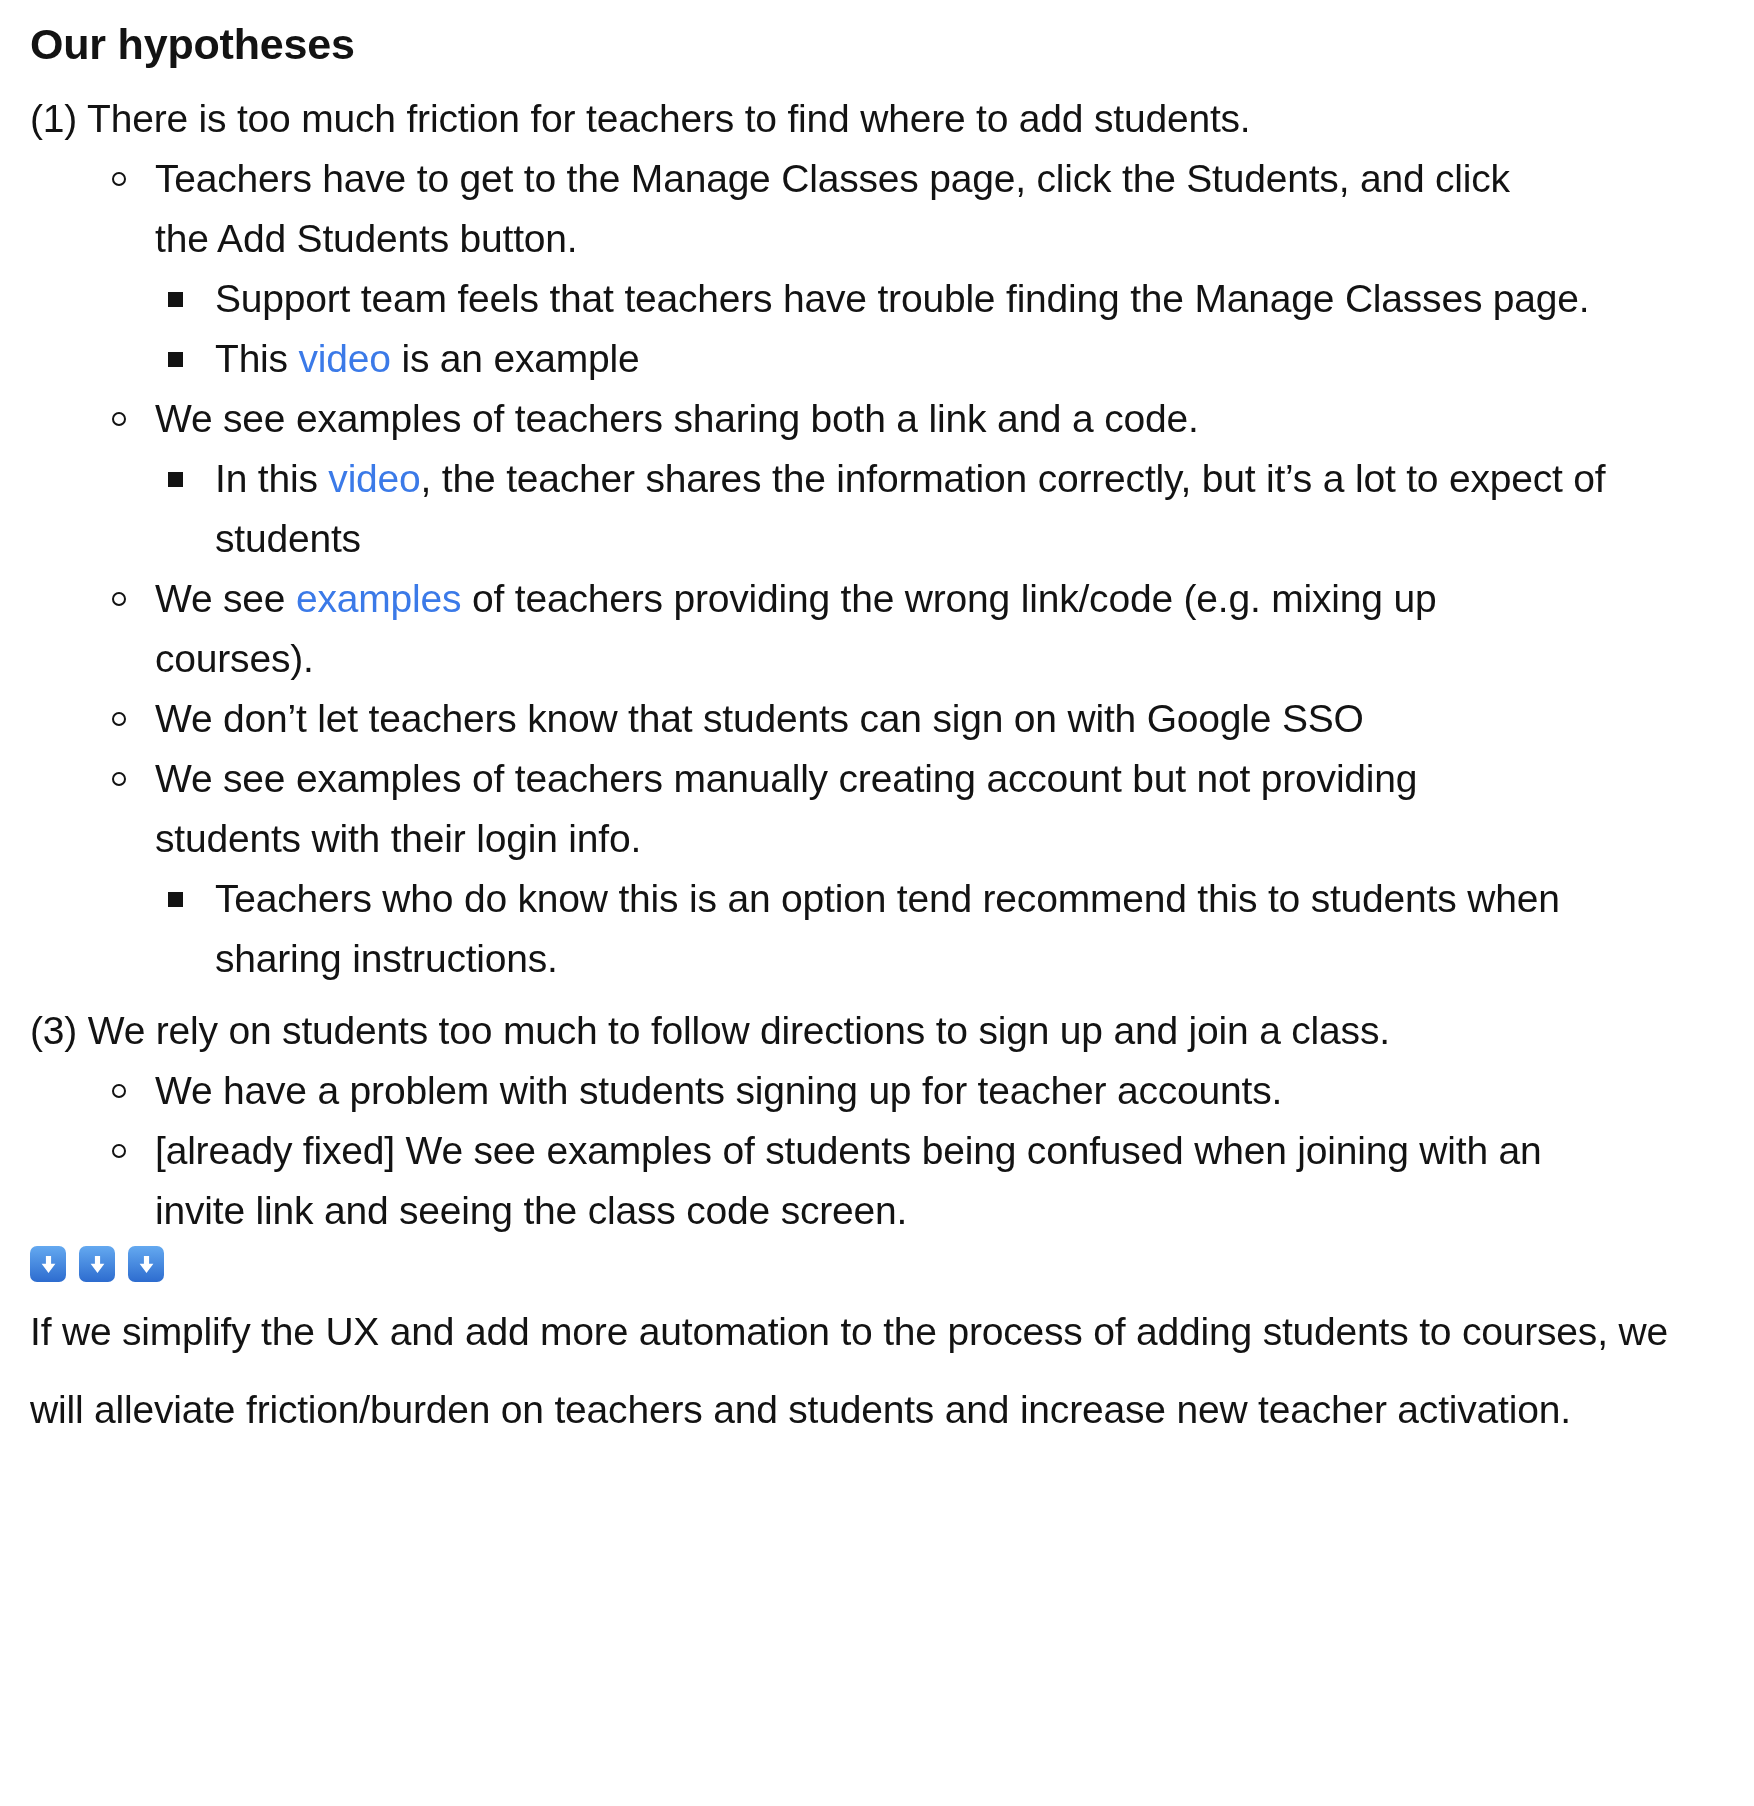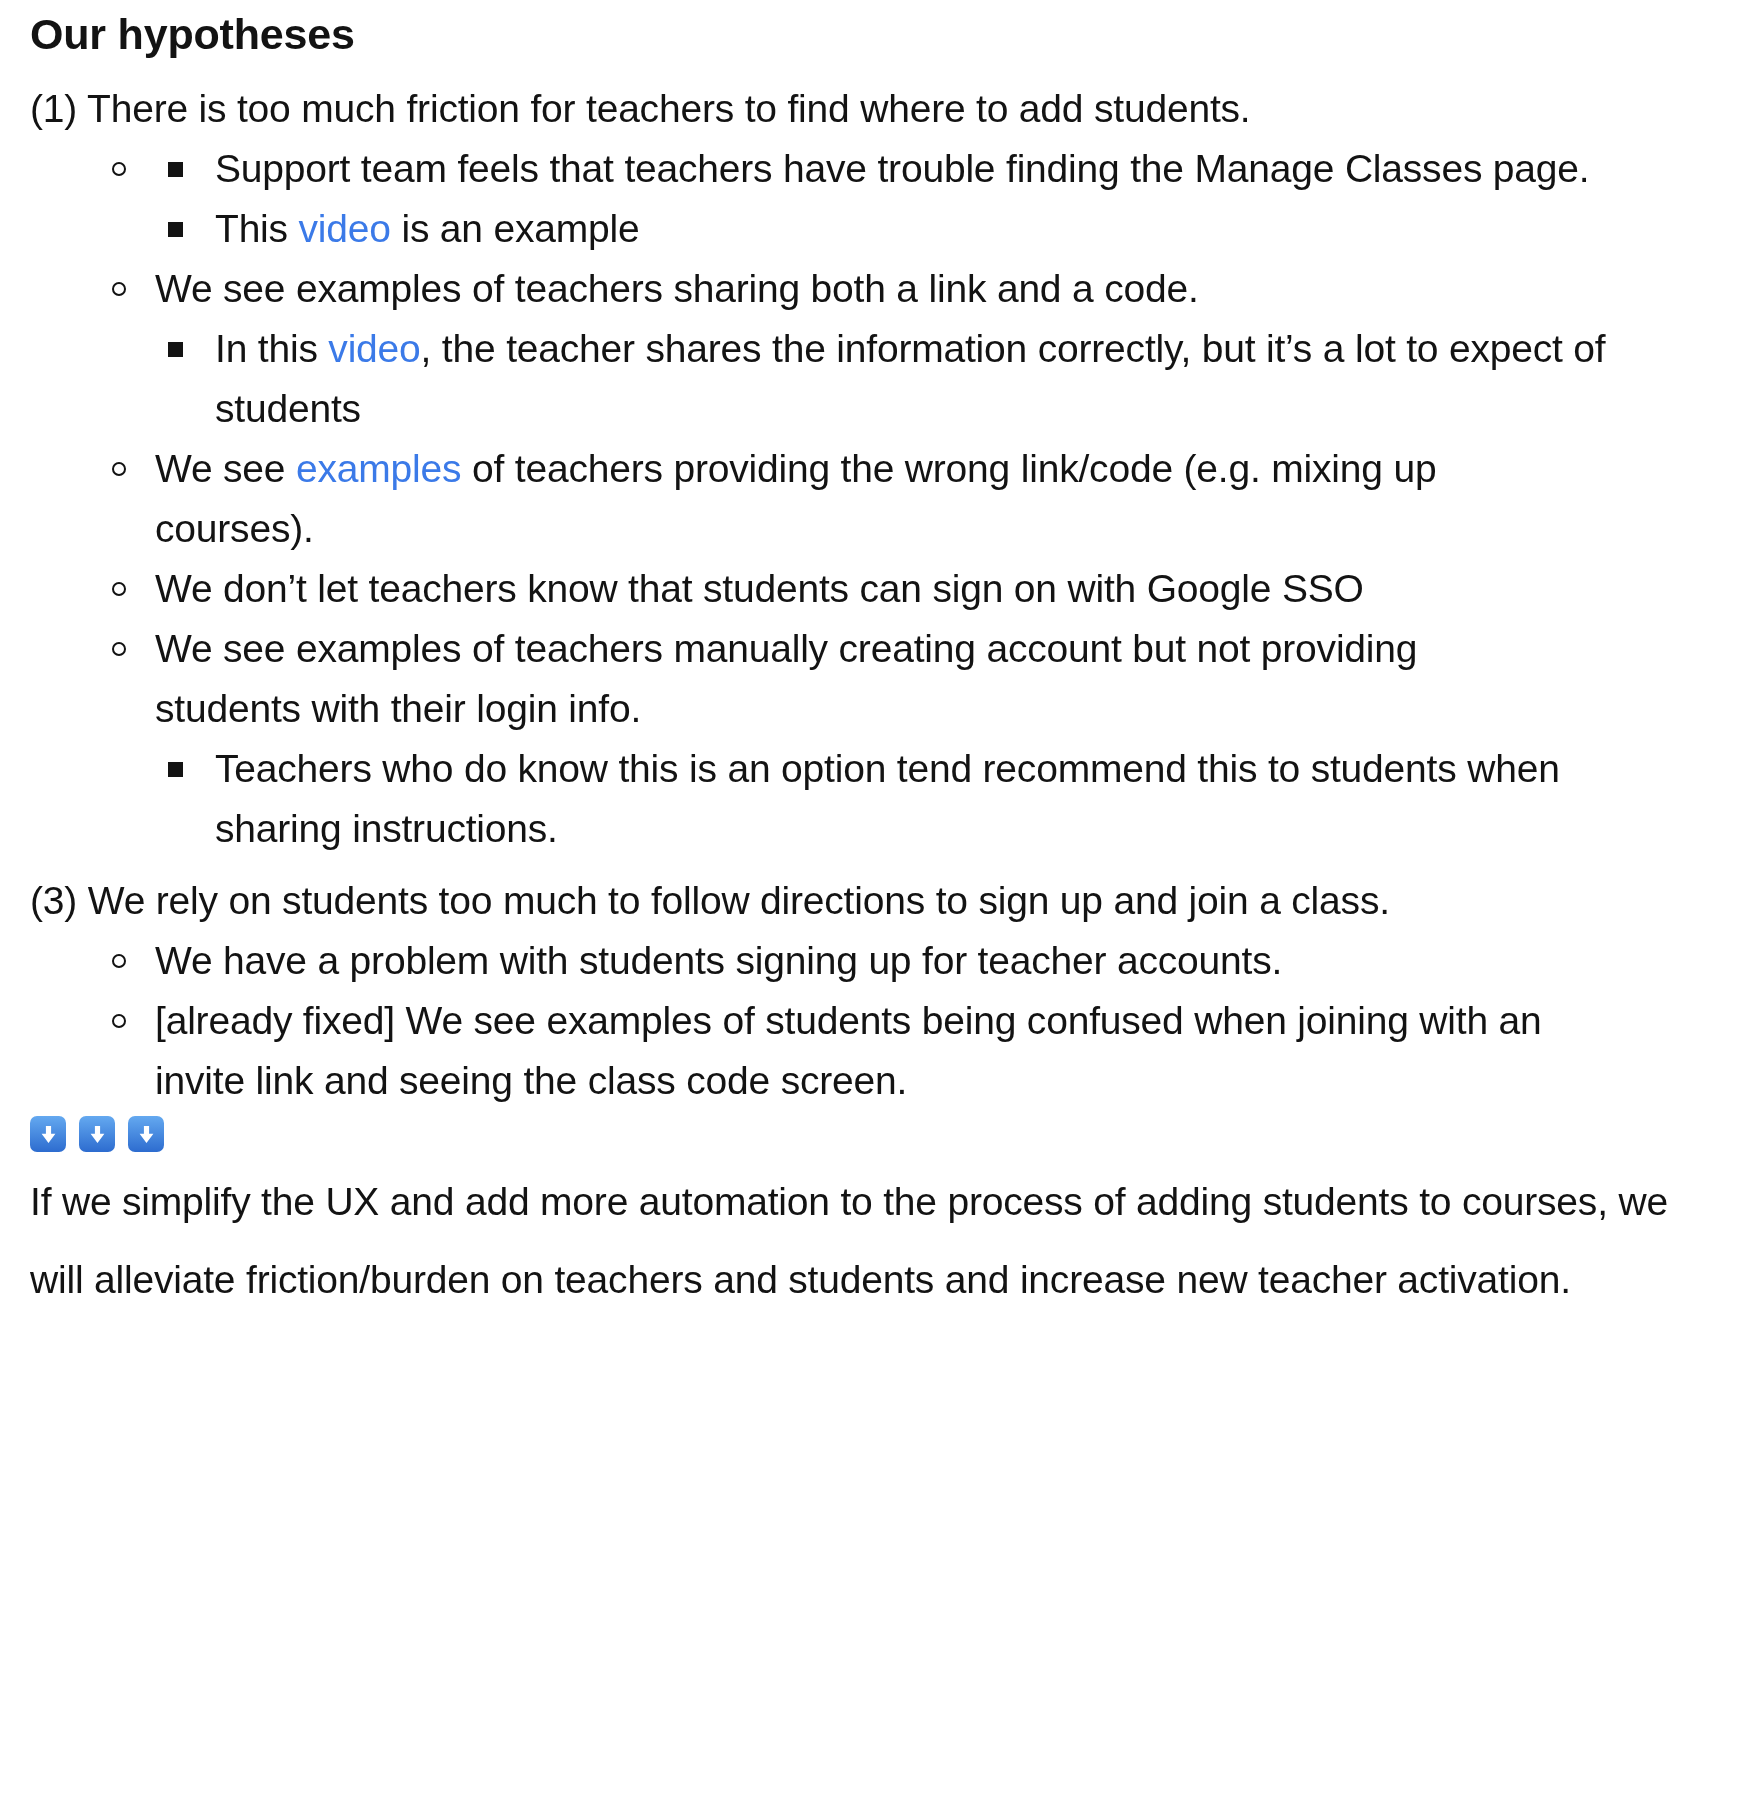--- a/index.html
+++ b/index.html
@@ -3,21 +3,21 @@
 <meta charset="utf-8">
 <style>
   html, body {
     margin: 0;
     padding: 0;
     background: #ffffff;
   }
   .doc {
     width: 1754px;
     box-sizing: border-box;
-    padding: 4px 0 57px 30px;
+    padding: 14px 0 57px 30px;
     font-family: "Liberation Sans", "DejaVu Sans", sans-serif;
     font-size: 39px;
     line-height: 60px;
     color: var(--text, #131313);
     letter-spacing: -0.005em;
   }
   .heading {
     font-size: 43px;
     font-weight: 700;
     line-height: 60px;
@@ -77,21 +77,21 @@
     margin: 0;
   }
 </style>
 </head>
 <body style="background: rgb(255, 255, 255);">
 
 <div class="doc">
   <h1 class="heading">Our hypotheses</h1>
   <div>
       <div class="item l1"><span>(1) There is too much friction for teachers to find where to add students.</span></div>
-      <div class="item l2"><span class="bullet circle"></span></div>
+      <div class="item l2"><span class="bullet circle"></span><span>Teachers have to get to the Manage Classes page, click the Students, and click the Add Students button.</span></div>
       <div class="item l3"><span class="bullet square"></span><span>Support team feels that teachers have trouble finding the Manage Classes page.</span></div>
       <div class="item l3"><span class="bullet square"></span><span>This <a class="link" href="#">video</a> is an example</span></div>
       <div class="item l2"><span class="bullet circle"></span><span>We see examples of teachers sharing both a link and a code.</span></div>
       <div class="item l3"><span class="bullet square"></span><span>In this <a class="link" href="#">video</a>, the teacher shares the information correctly, but it’s a lot to expect of students</span></div>
       <div class="item l2"><span class="bullet circle"></span><span>We see <a class="link" href="#">examples</a> of teachers providing the wrong link/code (e.g. mixing up courses).</span></div>
       <div class="item l2"><span class="bullet circle"></span><span>We don’t let teachers know that students can sign on with Google SSO</span></div>
       <div class="item l2"><span class="bullet circle"></span><span>We see examples of teachers manually creating account but not providing students with their login info.</span></div>
       <div class="item l3"><span class="bullet square"></span><span>Teachers who do know this is an option tend recommend this to students when sharing instructions.</span></div>
       <div class="item l1"><span>(3) We rely on students too much to follow directions to sign up and join a class.</span></div>
       <div class="item l2"><span class="bullet circle"></span><span>We have a problem with students signing up for teacher accounts.</span></div>

